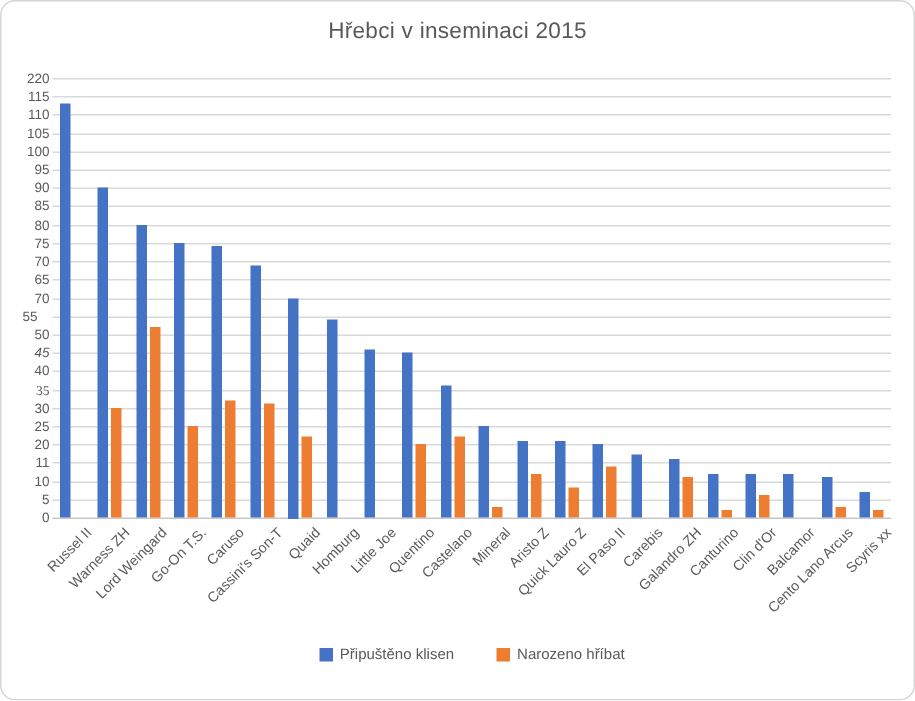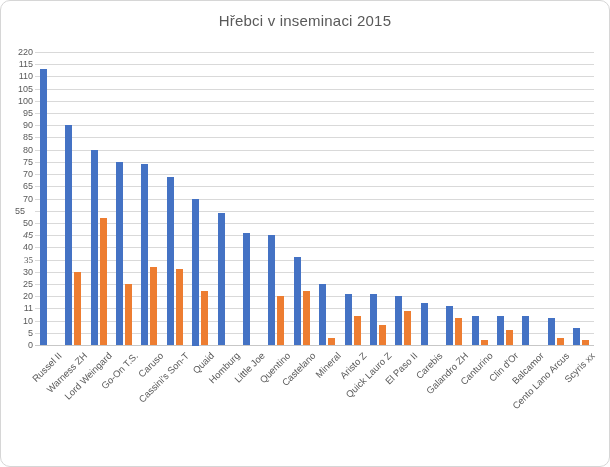--- a/index.html
+++ b/index.html
@@ -178,13 +178,23 @@
       <div class="x-category-label" style="right: 197.568px; top: 349px;">El Paso II</div>
       <div class="x-category-label" style="right: 172.159px; top: 349px;">Carebis</div>
       <div class="x-category-label" style="right: 146.75px; top: 349px;">Galandro ZH</div>
       <div class="x-category-label" style="right: 121.341px; top: 349px;">Canturino</div>
       <div class="x-category-label" style="right: 95.9318px; top: 349px;">Clin d'Or</div>
       <div class="x-category-label" style="right: 70.5227px; top: 349px;">Balcamor</div>
       <div class="x-category-label" style="right: 45.1136px; top: 349px;">Cento Lano Arcus</div>
       <div class="x-category-label" style="right: 19.7045px; top: 349px;">Scyris xx</div>
     </div>
 
+  <div class="legend">
+    <div class="legend-item">
+      <span class="legend-swatch" id="swatch-0" style="background: rgb(68, 114, 196);"></span>
+      <span class="legend-label">Připuštěno klisen</span>
+    </div>
+    <div class="legend-item">
+      <span class="legend-swatch" id="swatch-1" style="background: rgb(237, 125, 49);"></span>
+      <span class="legend-label">Narozeno hříbat</span>
+    </div>
+  </div>
 </div>
 
 </body></html>

